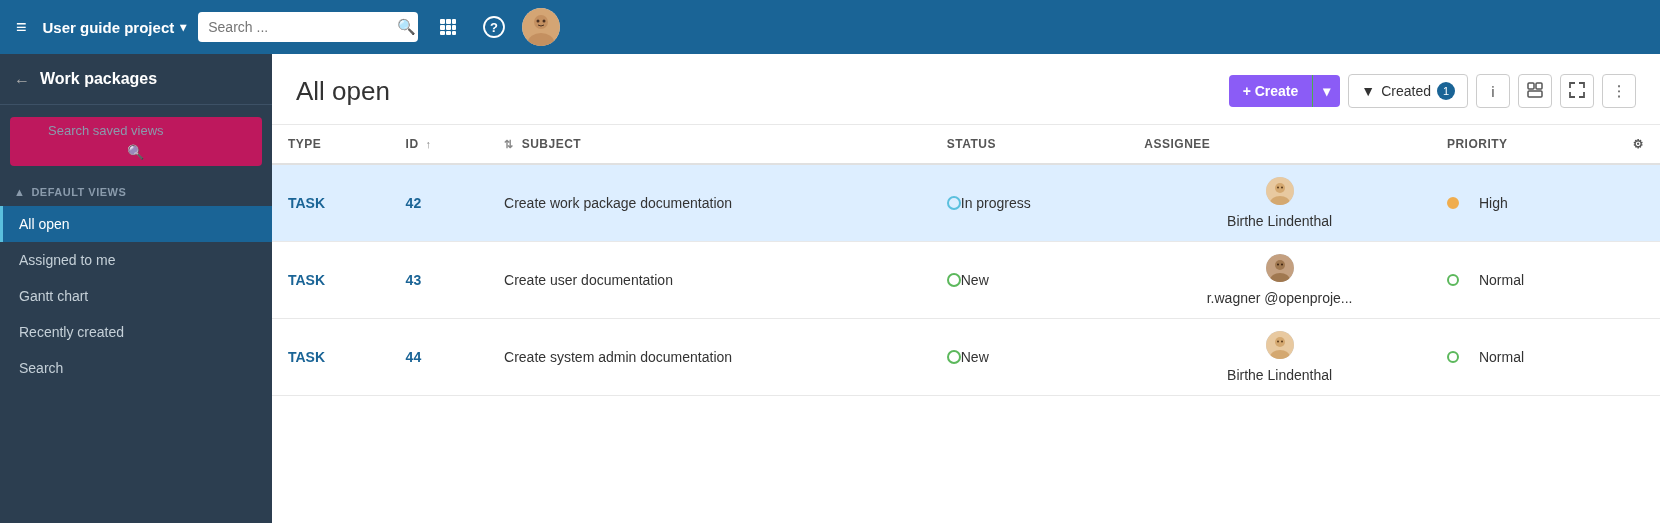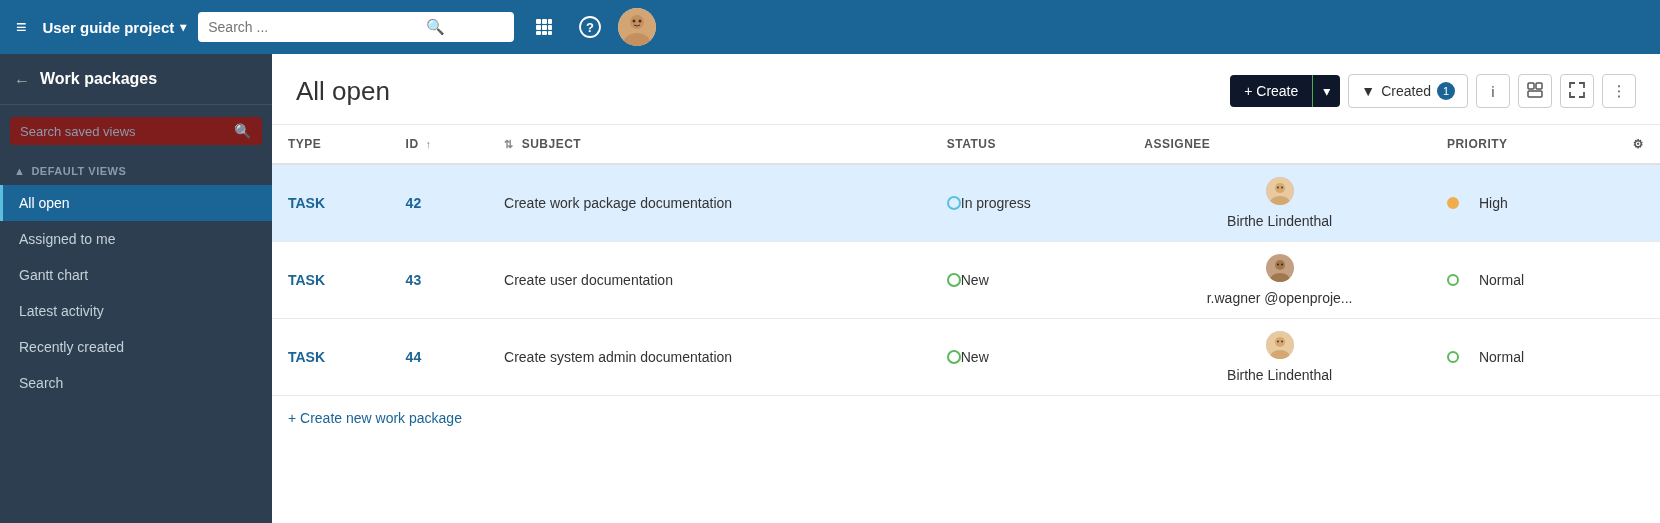--- a/index.html
+++ b/index.html
@@ -45,21 +45,21 @@
       letter-spacing: 0.5px;
       margin-left: 8px;
     }
     .nav-search {
       display: flex;
       align-items: center;
       background: white;
       border-radius: 4px;
       padding: 6px 10px;
       gap: 8px;
-      width: 316px;
+      width: 220px;
     }
     .nav-search input {
       border: none;
       outline: none;
       font-size: 14px;
       color: #555;
       width: 210px;
       background: transparent;
     }
     .nav-search-icon { color: #888; font-size: 15px; }
@@ -125,24 +125,25 @@
     }
     .sidebar-title {
       font-size: 16px;
       font-weight: 600;
       color: #fff;
     }
     .sidebar-search {
       display: flex;
       align-items: center;
       margin: 12px 10px;
-      background: #7f1d1d;
+      background: #be185d;
       border-radius: 4px;
       padding: 6px 10px;
       gap: 6px;
+      flex-direction: column;
     }
     .sidebar-search input {
       background: transparent;
       border: none;
       outline: none;
       color: #ccc;
       font-size: 13px;
       flex: 1;
     }
     .sidebar-search input::placeholder { color: #8a9bac; }
@@ -192,26 +193,26 @@
       color: #333;
     }
     .header-actions {
       display: flex;
       align-items: center;
       gap: 8px;
     }
     .btn-create {
       display: flex;
       align-items: flex-end;
-      background: #0f172a;
+      background: #8b5cf6;
       color: white;
       border: none;
       border-radius: 4px;
       font-size: 14px;
-      font-weight: 400;
+      font-weight: 700;
       cursor: pointer;
       overflow: hidden;
     }
     .btn-create-main {
       padding: 8px 14px;
       display: flex;
       align-items: center;
       gap: 5px;
     }
     .btn-create-dropdown {
@@ -419,23 +420,20 @@
       <span>DEFAULT VIEWS</span>
     </div>
     <div class="sidebar-item active">
       <span>All open</span>
     </div>
     <div class="sidebar-item">
       <span>Assigned to me</span>
     </div>
     <div class="sidebar-item">
       <span>Gantt chart</span>
-    </div>
-    <div class="sidebar-item">
-      <span>Latest activity</span>
     </div>
     <div class="sidebar-item">
       <span>Recently created</span>
     </div>
     <div class="sidebar-item">
       <span>Search</span>
     </div>
   </aside>
 
   <main class="content">
@@ -618,18 +616,15 @@
     <td>
       <div class="priority-badge">
         <span class="priority-dot normal"></span>
         <span>Normal</span>
       </div>
     </td>
     <td></td>
   </tr>
           </tbody>
       </table>
-      <div class="create-new-row">
-        <span>+ Create new work package</span>
-      </div>
     </div>
   </main>
 </div>
 
 </body></html>

